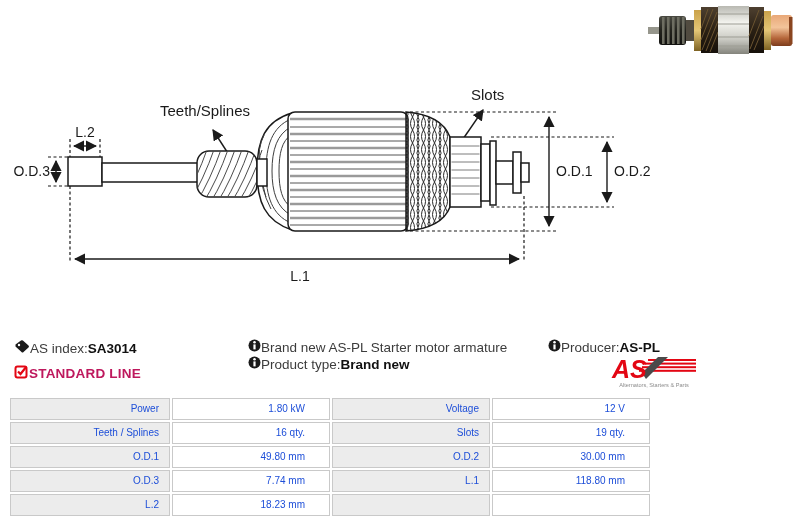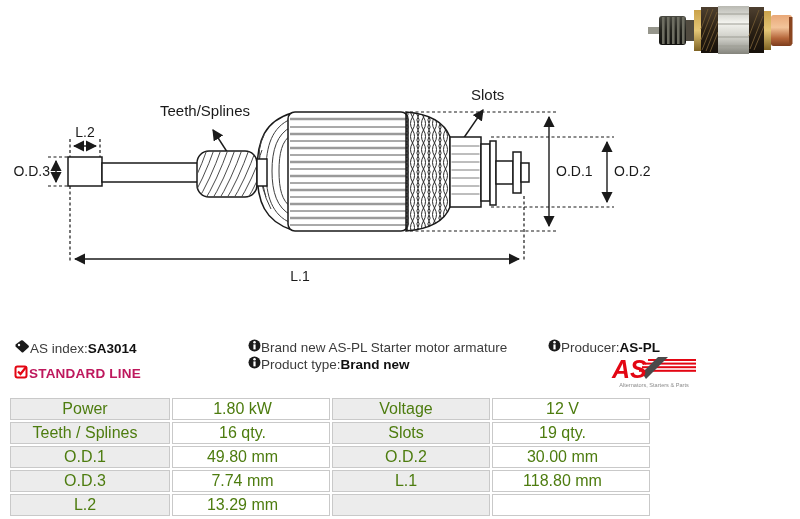--- a/index.html
+++ b/index.html
@@ -7,24 +7,24 @@
         font-family:"Liberation Sans", sans-serif;color:#1a1a1a;}
   svg text{font-family:"Liberation Sans", sans-serif;}
   
   .info-line{position:absolute;display:flex;align-items:center;gap:0;font-size:13.5px;color:#3c3c3c;white-space:nowrap;}
   .info-line .b{font-weight:bold;color:#111;}
   .red-line{color:#be185d;font-weight:bold;letter-spacing:.2px;}
   .ic{flex:0 0 auto;display:inline-block;}
   
   #spec-table{position:absolute;left:10px;top:398px;width:640px;
       display:grid;grid-template-columns:160px 158px 158px 158px;grid-auto-rows:22px;gap:2px;}
-  .cell{border:1px solid #c9c9c9;font-size:16px;line-height:20px;text-align:center;color:#4d7c0f;
+  .cell{border:1px solid #c9c9c9;font-size:10px;line-height:20px;text-align:right;color:#1d4ed8;
         box-sizing:border-box;overflow:hidden;}
   .cell.lab{background:#ececec;padding-right:10px;}
-  .cell.val{background:#ffffff;padding-right:17px;}
+  .cell.val{background:#ffffff;padding-right:24px;}
   
   #as-logo{position:absolute;left:598px;top:355px;}
 </style>
 </head>
 <body>
 
 <div id="page">
 
   <svg style="position:absolute;left:0;top:0" width="660" height="300" viewBox="0 0 660 300">
     <defs>
@@ -280,18 +280,18 @@
     <div class="cell val">49.80 mm</div>
     <div class="cell lab">O.D.2</div>
     <div class="cell val">30.00 mm</div>
 
     <div class="cell lab">O.D.3</div>
     <div class="cell val">7.74 mm</div>
     <div class="cell lab">L.1</div>
     <div class="cell val">118.80 mm</div>
 
     <div class="cell lab">L.2</div>
-    <div class="cell val">13.29 mm</div>
+    <div class="cell val">18.23 mm</div>
     <div class="cell lab"></div>
     <div class="cell val"></div>
   </div>
 
 </div>
 
 </body></html>

